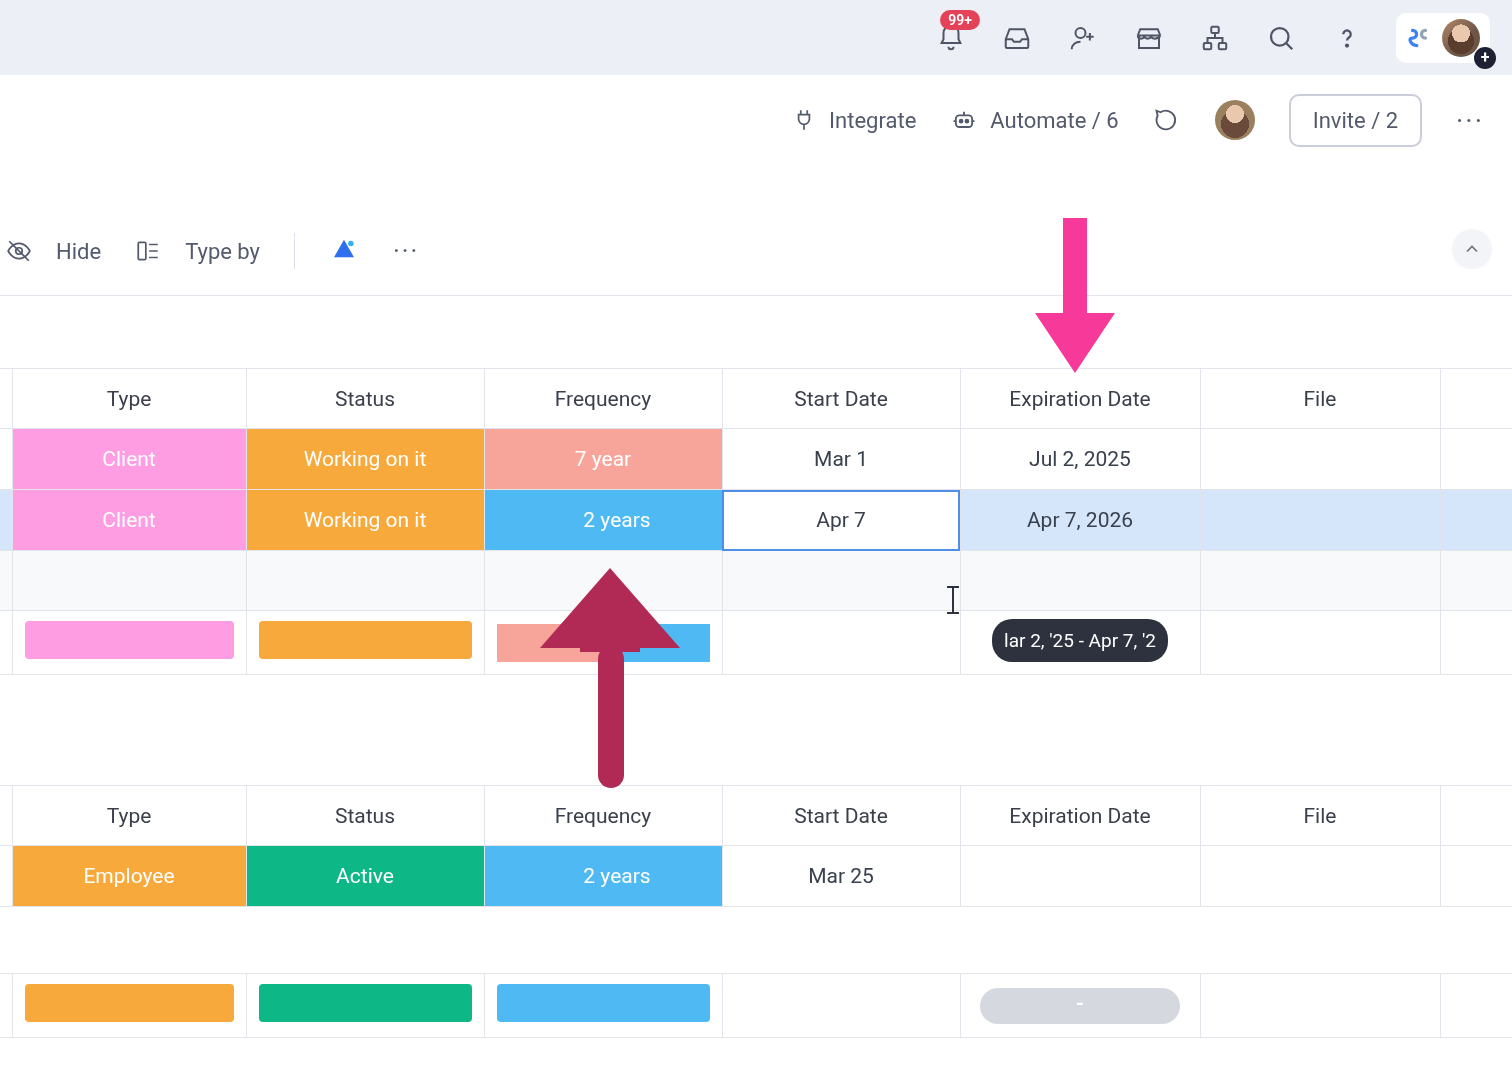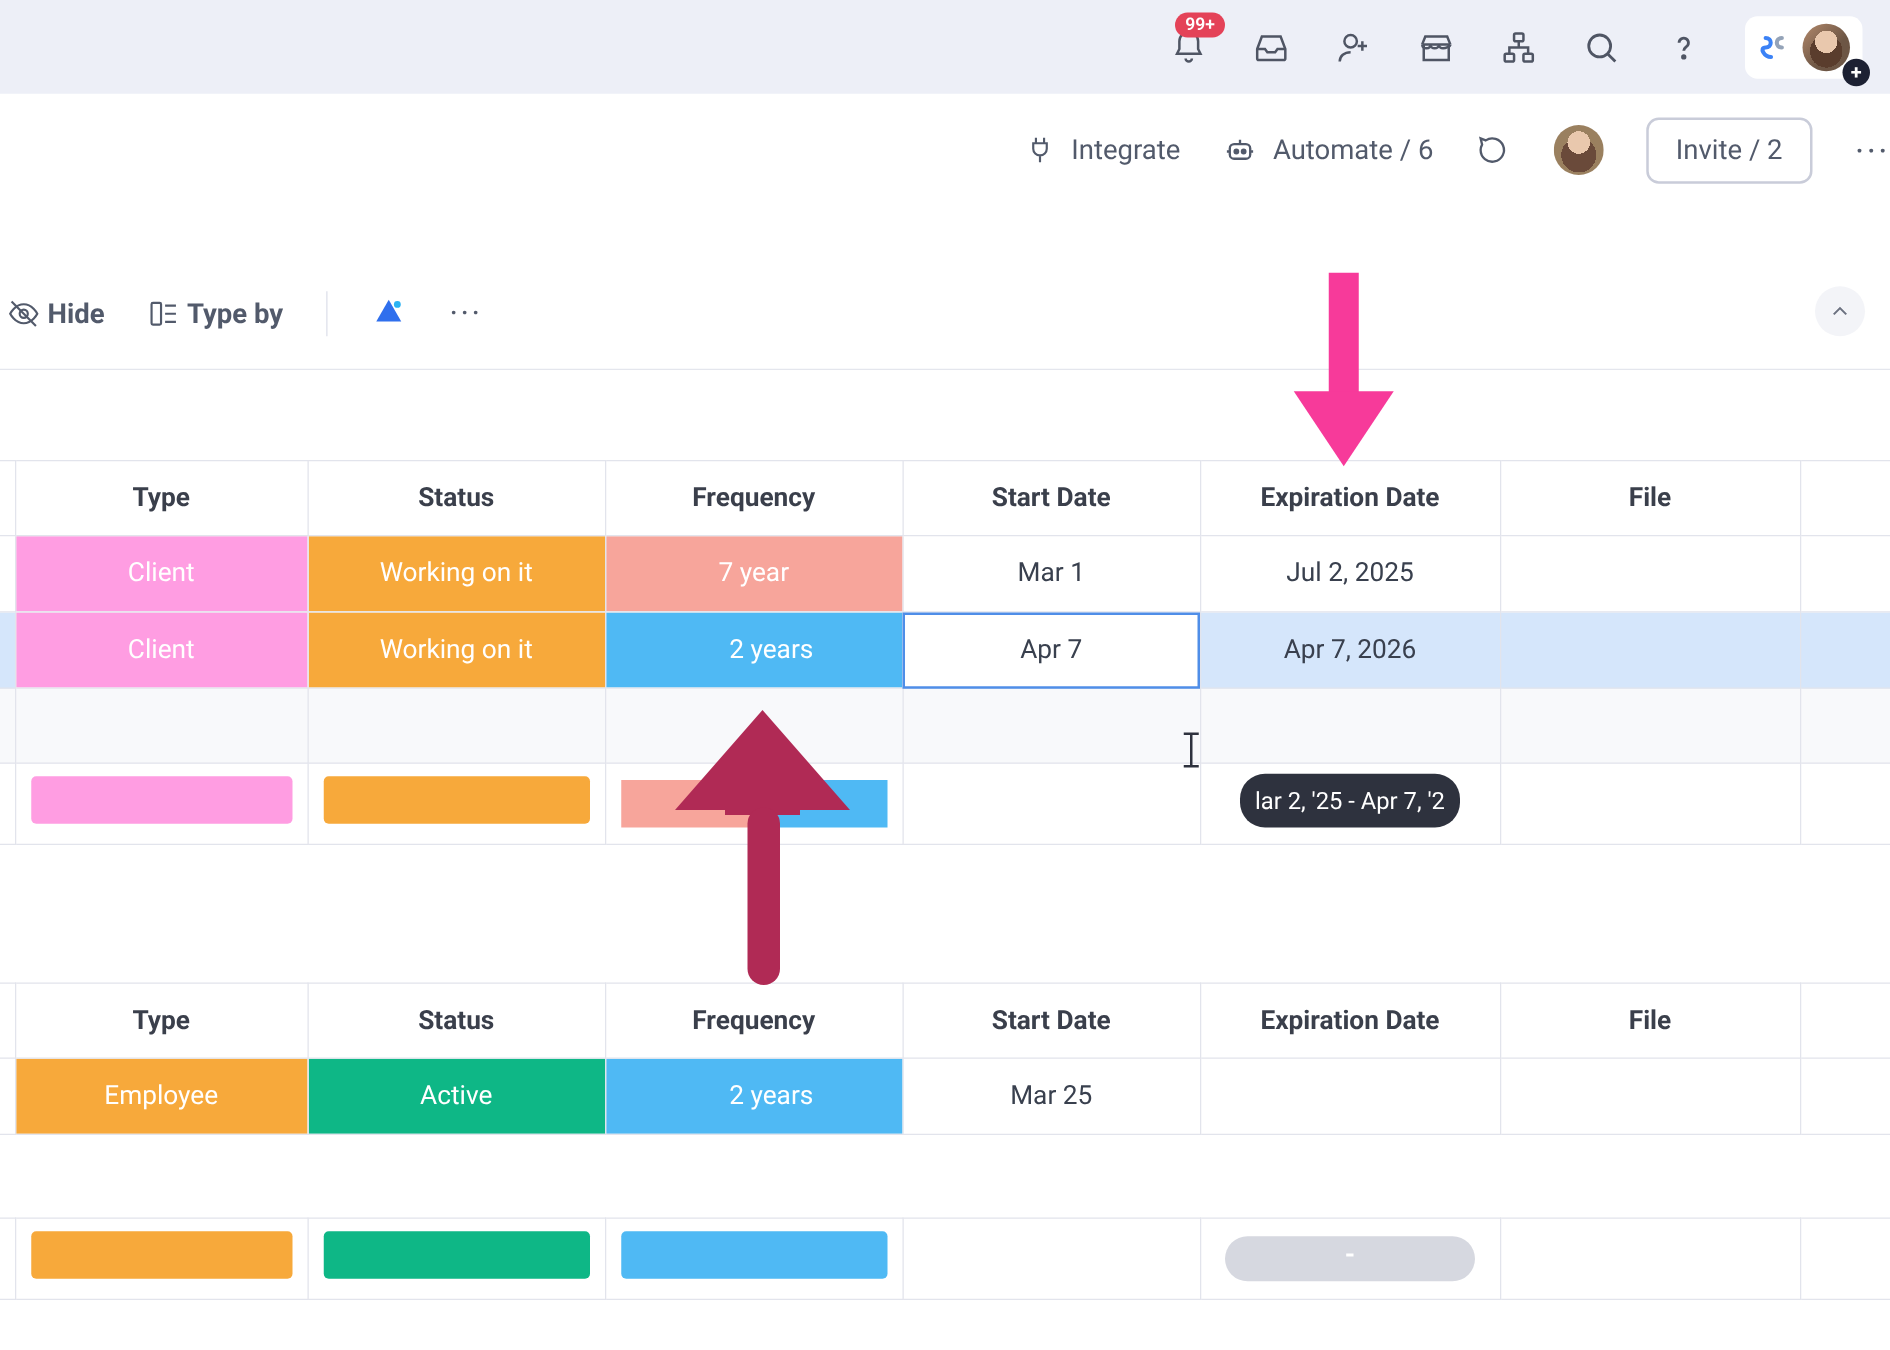--- a/index.html
+++ b/index.html
@@ -76,20 +76,21 @@
     font-size:16px; font-weight:700;
   }
 
   
   .board-bar {
     height:90px;
     display:flex;
     align-items:center;
     justify-content:flex-end;
     gap:34px;
+    padding-right:28px;
     border-bottom:0;
     color:#525A6B;
     font-size:22px;
   }
   .board-item { display:flex; align-items:center; gap:12px; cursor:pointer; }
   .board-avatar {
     width:40px; height:40px; border-radius:50%;
     background: radial-gradient(circle at 50% 35%, #e9c8ad 0 9px, transparent 9px),
                 radial-gradient(circle at 50% 60%, #6a4a3a 0 14px, transparent 14px),
                 #9a805f;
@@ -103,21 +104,21 @@
 
   
   .view-controls-wrap { margin-top: 68px; position:relative; }
   .view-controls {
     display:flex; align-items:center; gap:34px;
     padding: 0 18px 26px 6px;
     color:#525A6B;
     font-size:22px;
     border-bottom:1px solid #E4E6ED;
   }
-  .vc-item { display:flex; align-items:center; gap:6px; cursor:pointer;font-weight:bold; }
+  .vc-item { display:flex; align-items:center; gap:24px; cursor:pointer; }
   .blue-app {
     width:30px; height:30px; display:inline-block;
   }
   .vc-divider { width:1px; height:36px; background:#DDE0EA; }
   .collapse-pill {
     position:absolute; right:20px; top:-4px;
     width:40px; height:40px; border-radius:50%;
     background:#F3F4F8; display:flex; align-items:center; justify-content:center;
     color:#6B7180; cursor:pointer;
   }
@@ -131,21 +132,21 @@
   }
   th, td {
     border:1px solid #E2E4EC;
     height:60px;
     font-size:21px;
     color:#39404E;
     text-align:center;
     font-weight:400;
     vertical-align:middle;
   }
-  th { color:#3A3F4B; font-weight:700; background:#fff; }
+  th { color:#3A3F4B; font-weight:400; background:#fff; }
   col.c-lead { width:12px; }
   col.c-type { width:234px; }
   col.c-stat { width:238px; }
   col.c-freq { width:238px; }
   col.c-start{ width:238px; }
   col.c-exp  { width:240px; }
   col.c-file { width:240px; }
   col.c-tail { width:72px; }
 
   .pill { color:#fff; display:block; height:100%; line-height:60px; }

